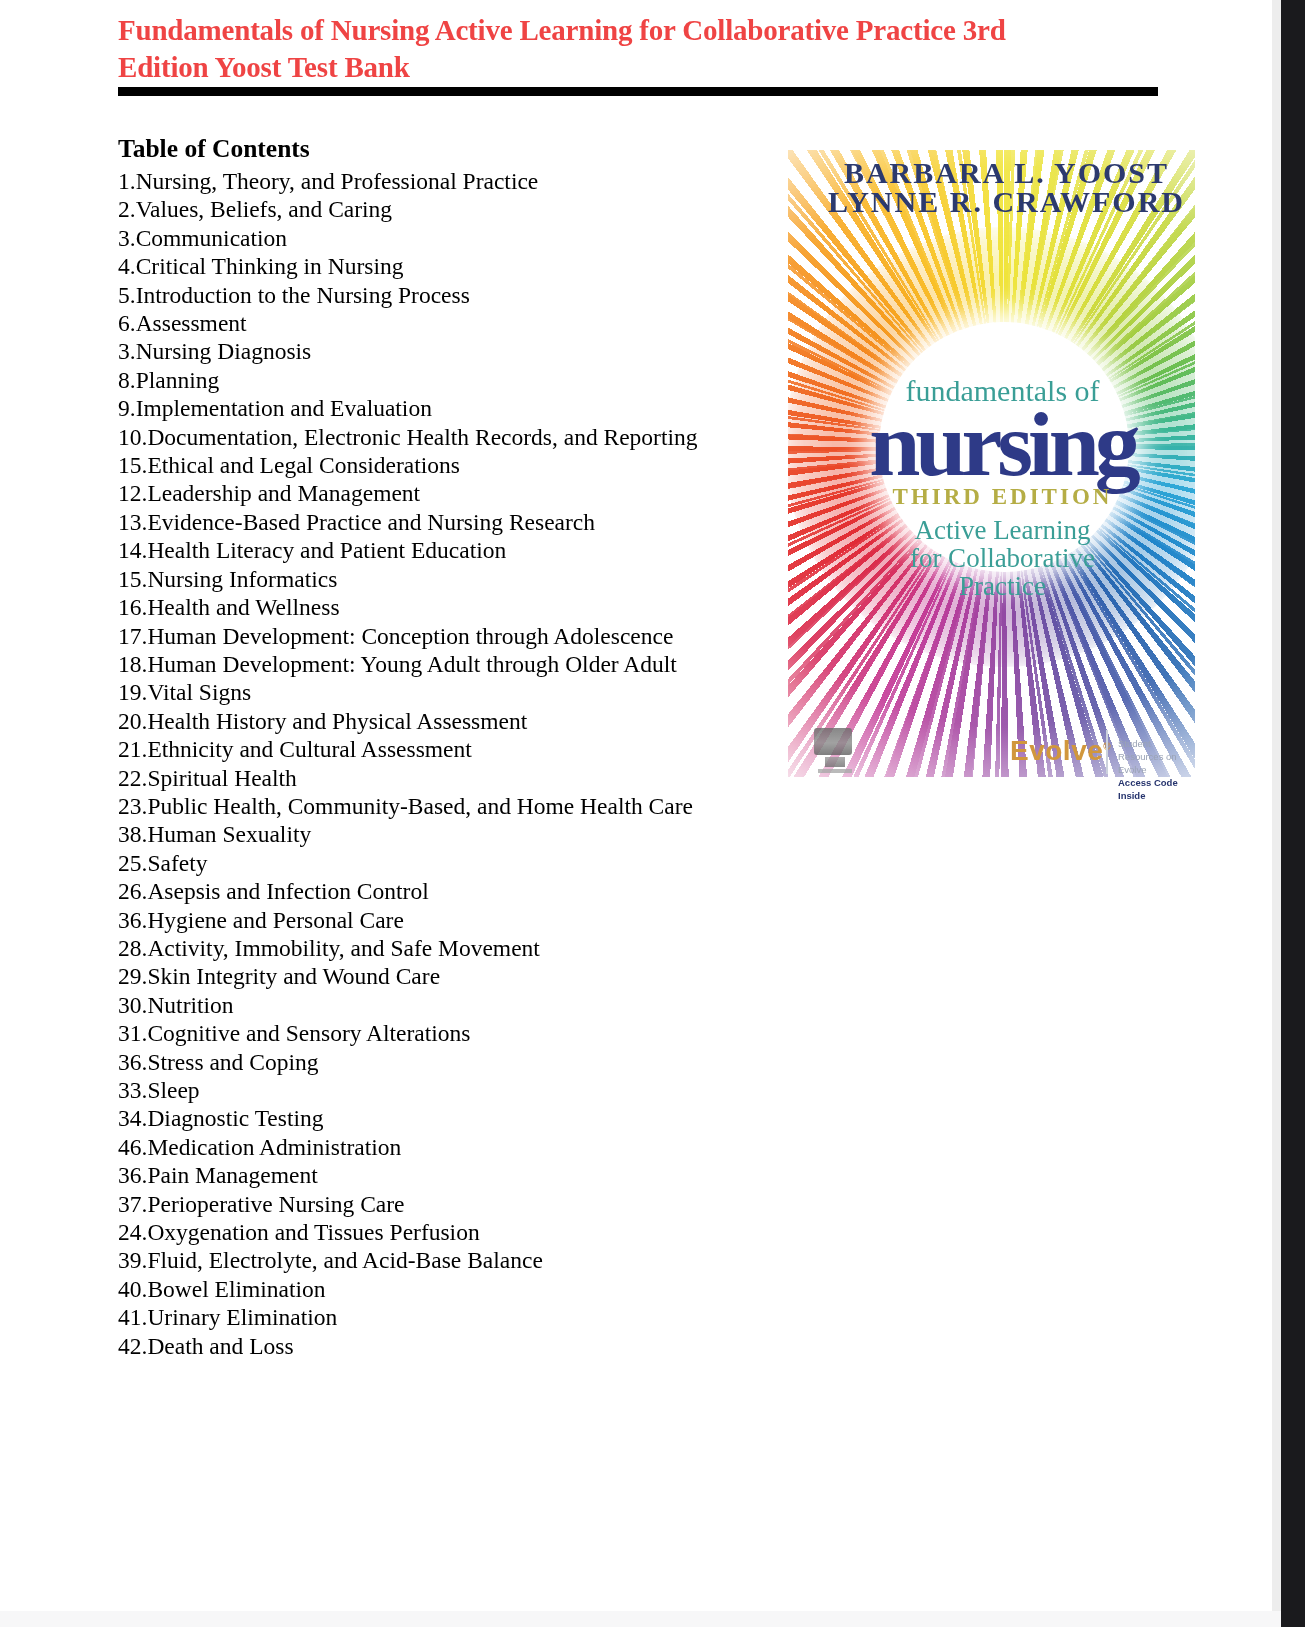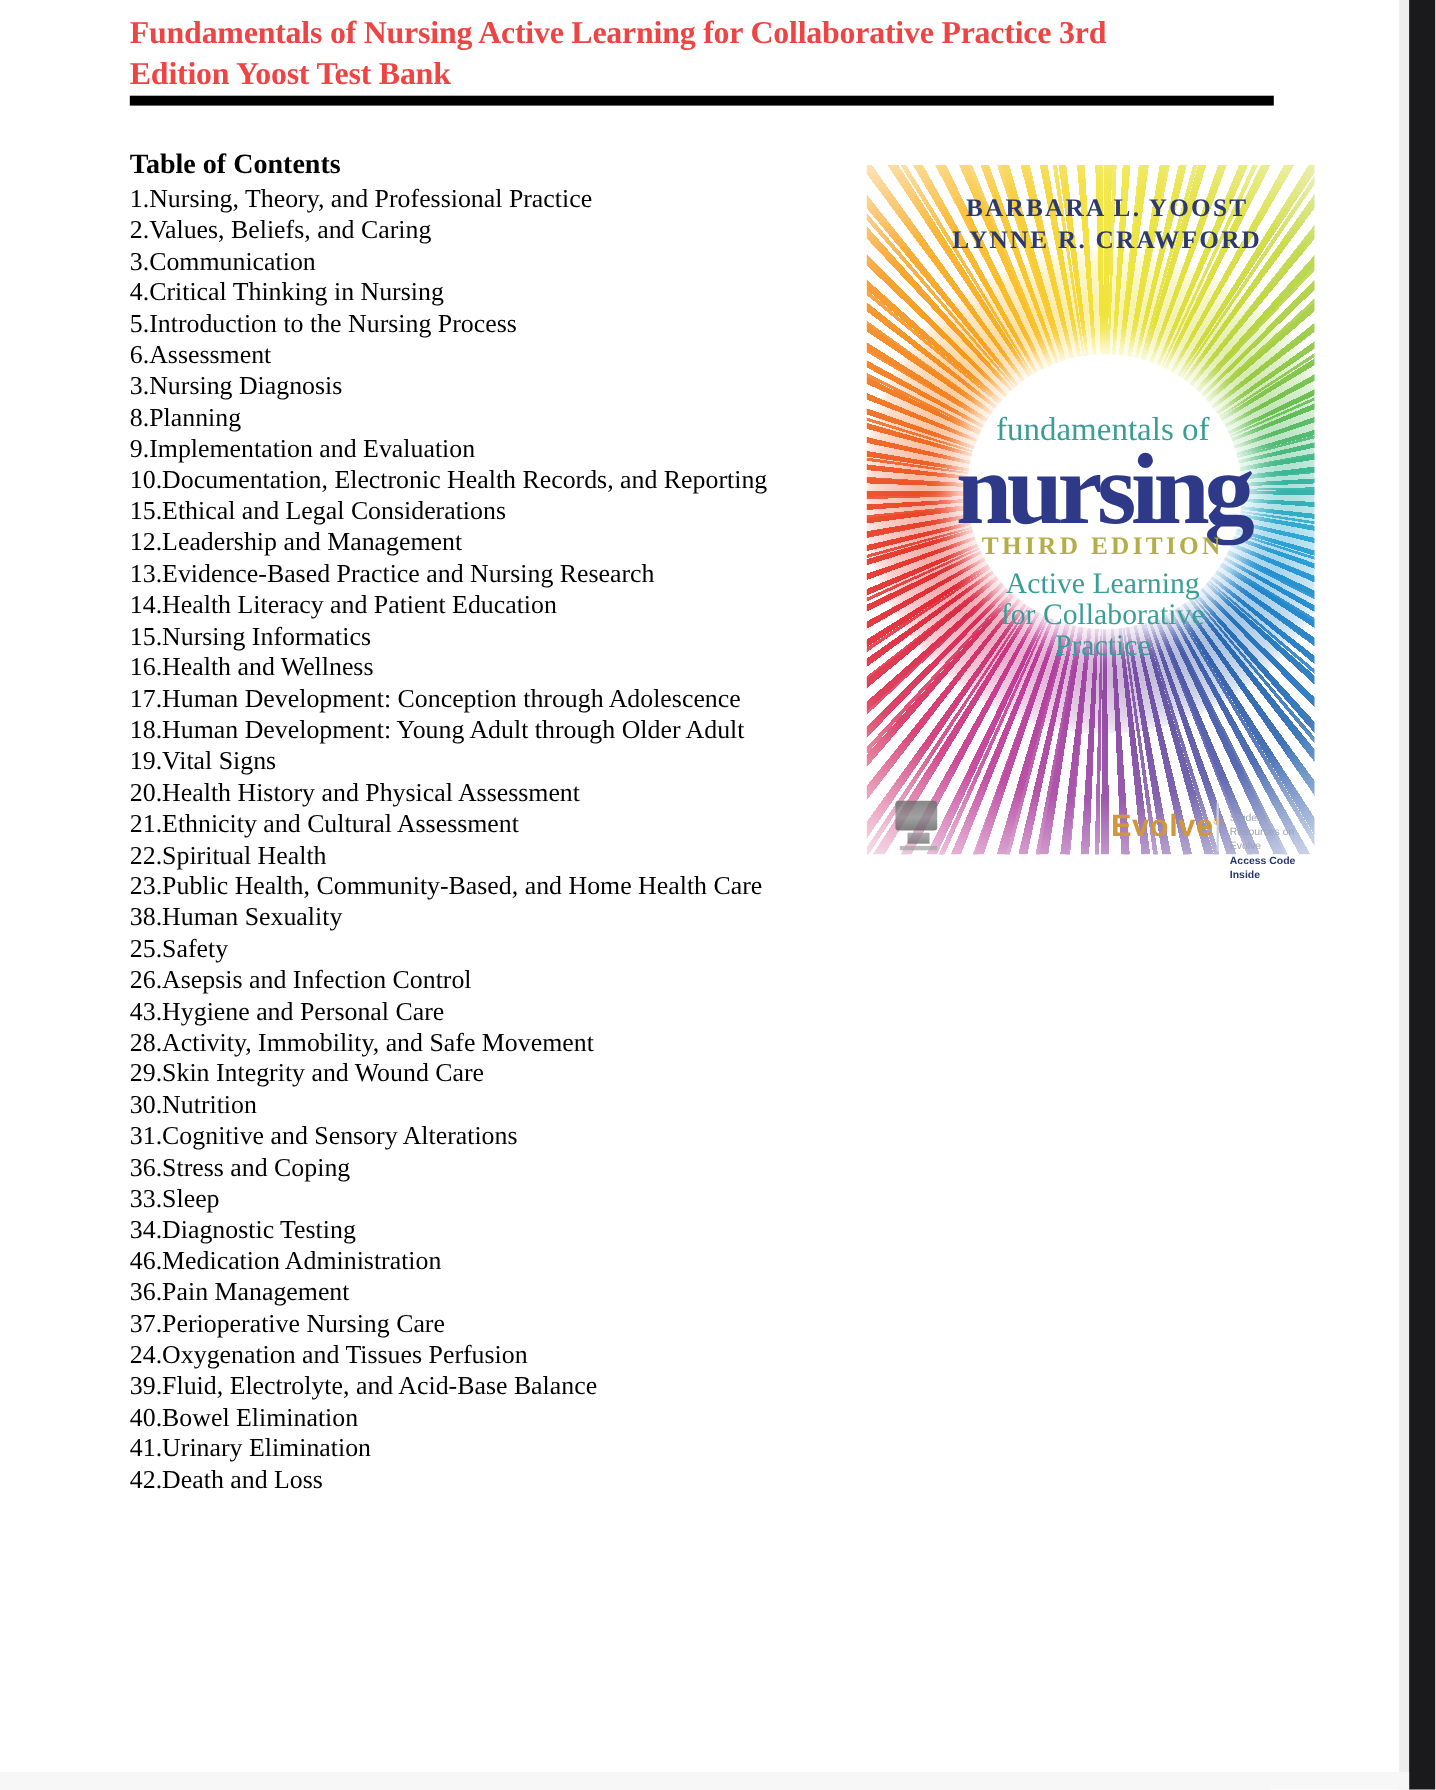--- a/index.html
+++ b/index.html
@@ -68,23 +68,23 @@
     -webkit-mask-image: radial-gradient(circle, #000 55%, transparent 85%);
             mask-image: radial-gradient(circle, #000 55%, transparent 85%);
   }
   .center-circle {
     position: absolute; left: 91px; top: 172px; width: 250px; height: 250px;
     border-radius: 50%; background: #fff;
     box-shadow: 0 0 24px 14px rgba(255,255,255,.92);
     z-index: 3;
   }
   .cover-authors {
-    position: absolute; left: 0; top: 24px; width: 100%; padding-left: 30px;
+    position: absolute; left: 0; top: 8px; width: 100%; padding-left: 30px;
     box-sizing: border-box; text-align: center; z-index: 6;
-    color: #2c3a6e; font-weight: bold; font-size: 23px; line-height: 29px;
+    color: #2c3a6e; font-weight: bold; font-size: 30px; line-height: 29px;
     letter-spacing: 2px;
   }
   .cover-center-text {
     position: absolute; left: 0; top: 224px; width: 100%; padding-left: 22px;
     box-sizing: border-box; text-align: center; z-index: 6;
   }
   .fund { font-size: 30px; color: #3a9e96; line-height: 34px; }
   .nursing {
     font-size: 92px; line-height: 80px; font-weight: bold;
     color: #2e3a87; letter-spacing: -5px; margin-top: -4px;
@@ -173,21 +173,21 @@
     <div class="toc-item">17.Human Development: Conception through Adolescence</div>
     <div class="toc-item">18.Human Development: Young Adult through Older Adult</div>
     <div class="toc-item">19.Vital Signs</div>
     <div class="toc-item">20.Health History and Physical Assessment</div>
     <div class="toc-item">21.Ethnicity and Cultural Assessment</div>
     <div class="toc-item">22.Spiritual Health</div>
     <div class="toc-item">23.Public Health, Community-Based, and Home Health Care</div>
     <div class="toc-item">38.Human Sexuality</div>
     <div class="toc-item">25.Safety</div>
     <div class="toc-item">26.Asepsis and Infection Control</div>
-    <div class="toc-item">43.Hygiene and Personal Care</div>
+    <div class="toc-item">36.Hygiene and Personal Care</div>
     <div class="toc-item">28.Activity, Immobility, and Safe Movement</div>
     <div class="toc-item">29.Skin Integrity and Wound Care</div>
     <div class="toc-item">30.Nutrition</div>
     <div class="toc-item">31.Cognitive and Sensory Alterations</div>
     <div class="toc-item">36.Stress and Coping</div>
     <div class="toc-item">33.Sleep</div>
     <div class="toc-item">34.Diagnostic Testing</div>
     <div class="toc-item">46.Medication Administration</div>
     <div class="toc-item">36.Pain Management</div>
     <div class="toc-item">37.Perioperative Nursing Care</div>

